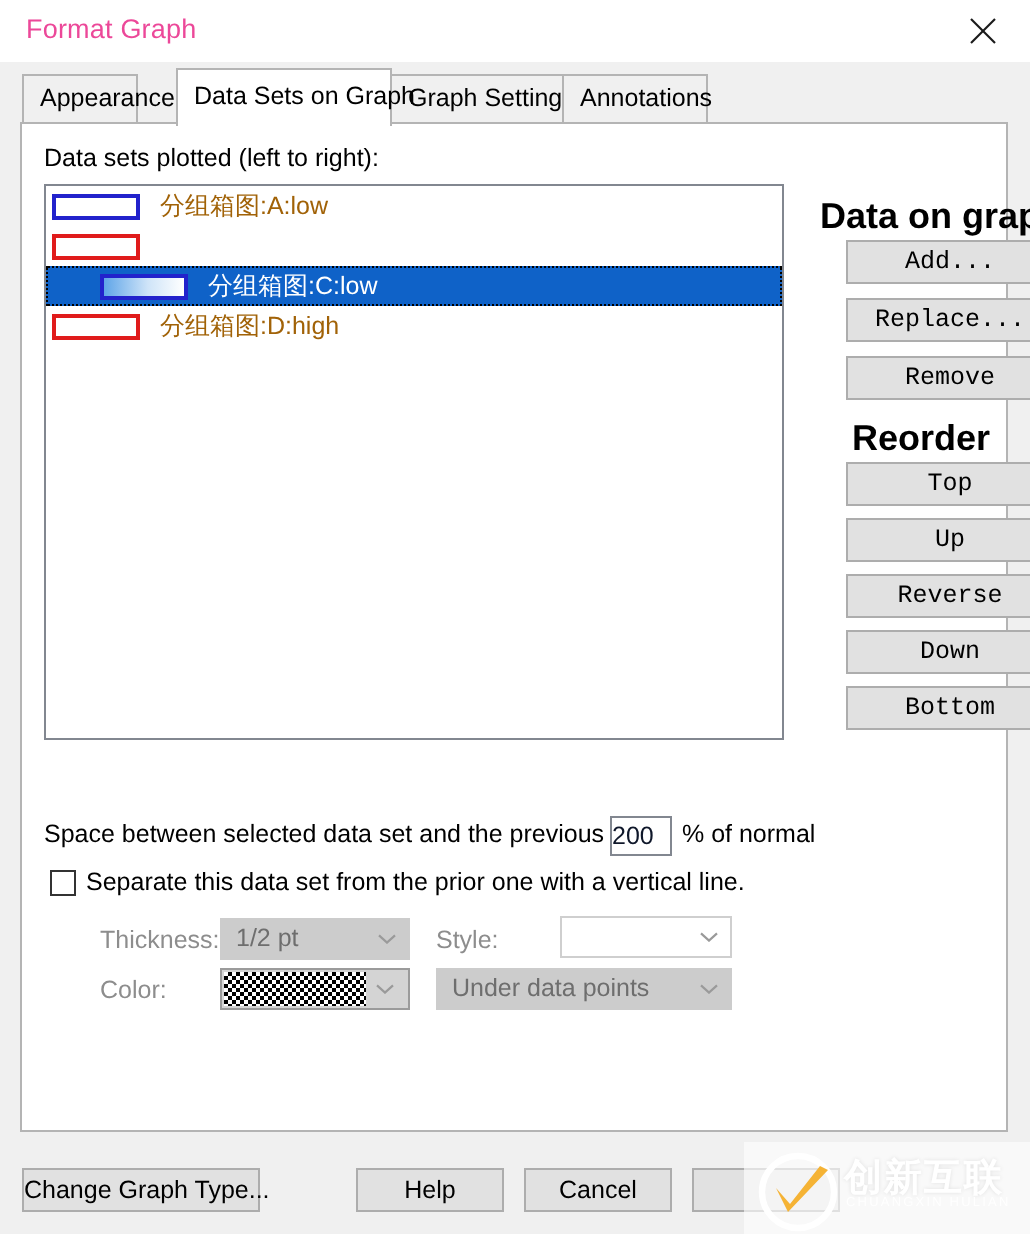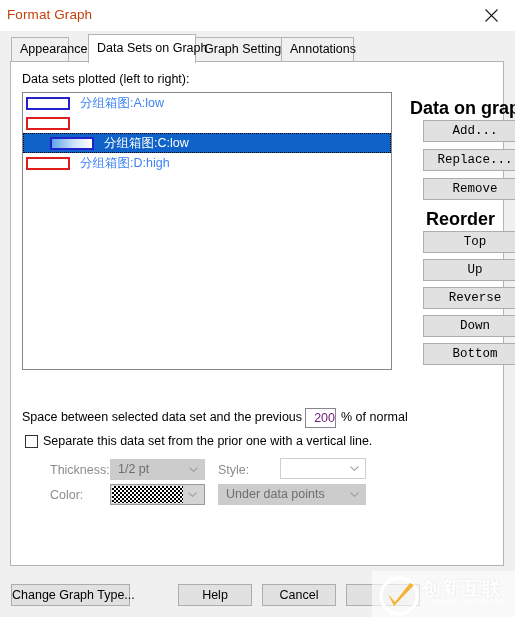--- a/index.html
+++ b/index.html
@@ -20,23 +20,23 @@
   
   #titlebar {
     position: absolute;
     left: 0; top: 0;
     width: 515px; height: 31px;
     background: #ffffff;
     border-bottom: 1px solid #ffffff;
   }
   #title-text {
     position: absolute;
-    left: 7px; top: 7px;
+    left: 13px; top: 7px;
     font-size: 13.5px;
-    color: #c2410c;
+    color: #ec4899;
     letter-spacing: .1px;
     white-space: nowrap;
   }
   #close-btn {
     position: absolute;
     right: 0; top: 0;
     width: 46px; height: 31px;
     cursor: default;
   }
   #close-btn svg { position: absolute; left: 16px; top: 9px; }
@@ -122,21 +122,21 @@
     box-sizing: border-box;
     background: #ffffff;
     flex: 0 0 auto;
   }
   .ds-row.selected .ds-swatch {
     background: linear-gradient(to right, #5fa5e8 0%, #cfe4f8 55%, #ffffff 100%);
   }
   .ds-label {
     margin-left: 10px;
     font-size: 12.5px;
-    color: #3b82f6;
+    color: #a16207;
     white-space: nowrap;
   }
   .ds-row.selected .ds-label { color: #ffffff; }
 
   
   .col-heading {
     position: absolute;
     font-size: 18px;
     font-weight: bold;
     color: #000000;
@@ -159,23 +159,23 @@
 
   
   #spin-box {
     position: absolute;
     left: 305px; top: 408px;
     width: 31px; height: 20px;
     box-sizing: border-box;
     background: #ffffff;
     border: 1px solid #828790;
     font-size: 12.5px;
-    color: #701a75;
+    color: #0f172a;
     line-height: 18px;
-    text-align: right;
+    text-align: left;
     padding: 0;
     font-family: "Liberation Sans", sans-serif;
   }
 
   
   #sep-check {
     position: absolute;
     left: 25px; top: 435px;
     width: 13px; height: 13px;
     box-sizing: border-box;

